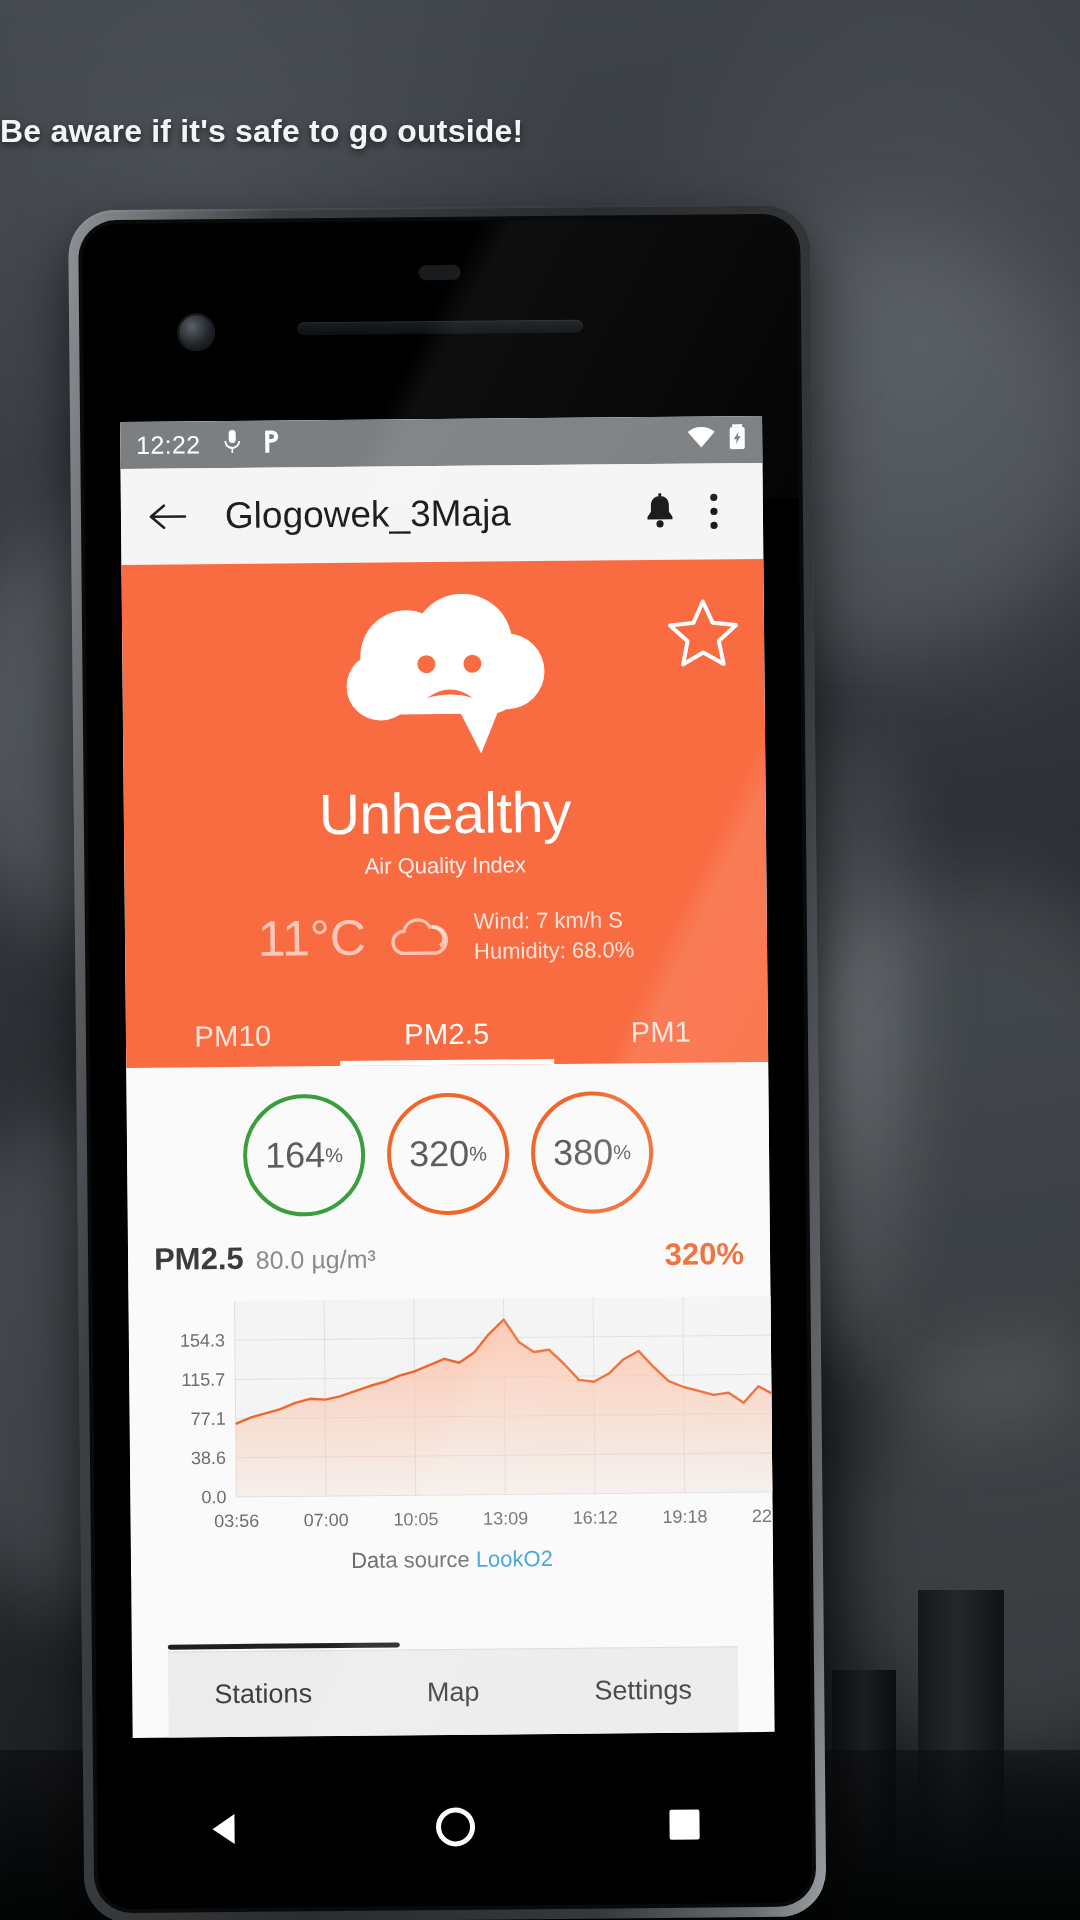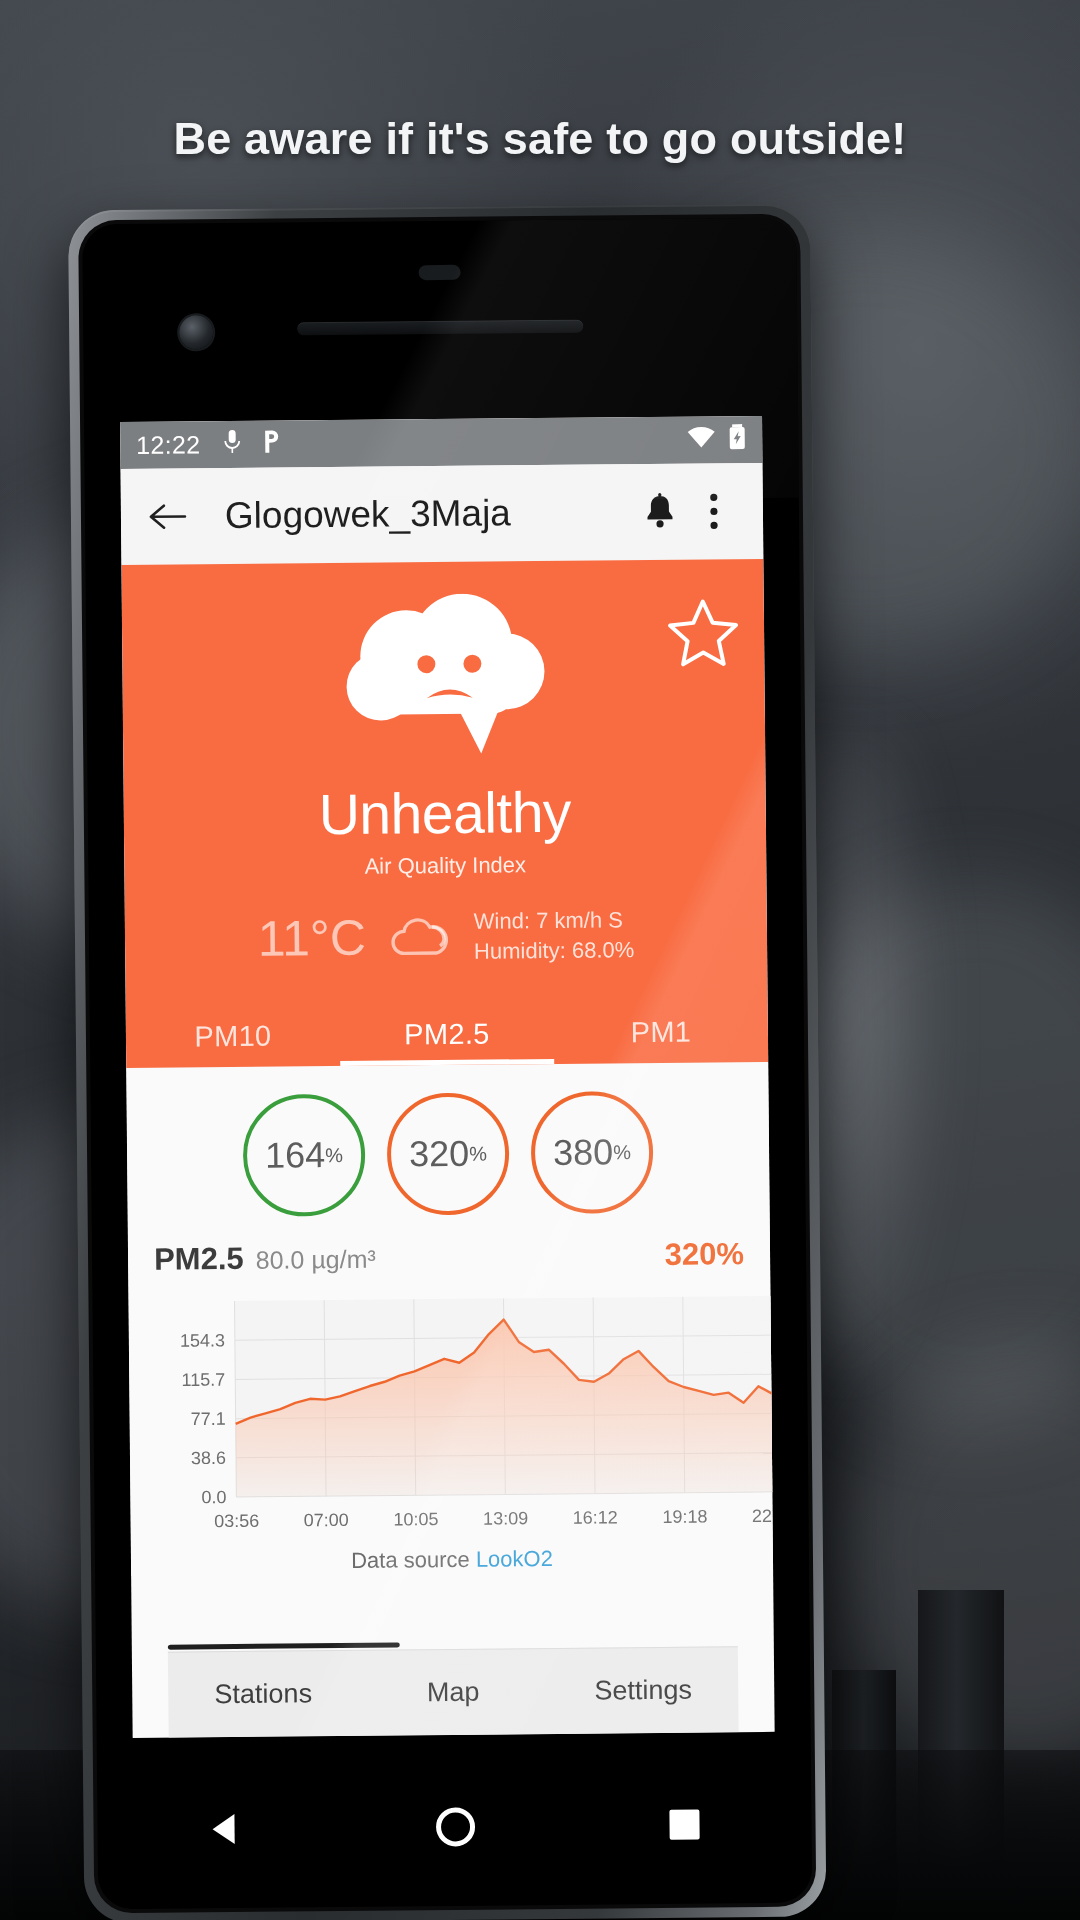--- a/index.html
+++ b/index.html
@@ -44,23 +44,23 @@
     background:linear-gradient(90deg,#111315 0%, #1d2023 50%, #0c0e10 100%);
   }
   .ground {
     position:absolute; left:0; right:0; bottom:0; height:170px;
     background:linear-gradient(180deg, rgba(10,11,13,.55) 0%, #070809 70%, #030404 100%);
   }
 
   
   .headline {
     position:absolute; left:0; right:0; top:113px;
-    text-align:center;
+    text-align:left;
     color:#f2f4f5;
-    font-size:45px; font-weight:700;
+    font-size:32px; font-weight:700;
     letter-spacing:.2px;
     text-shadow:0 3px 7px rgba(0,0,0,.6);
   }
 
   
   #phone {
     position:absolute;
     left:68px; top:207px;
     width:742px; height:1713px;
     transform: rotate(-0.55deg);

